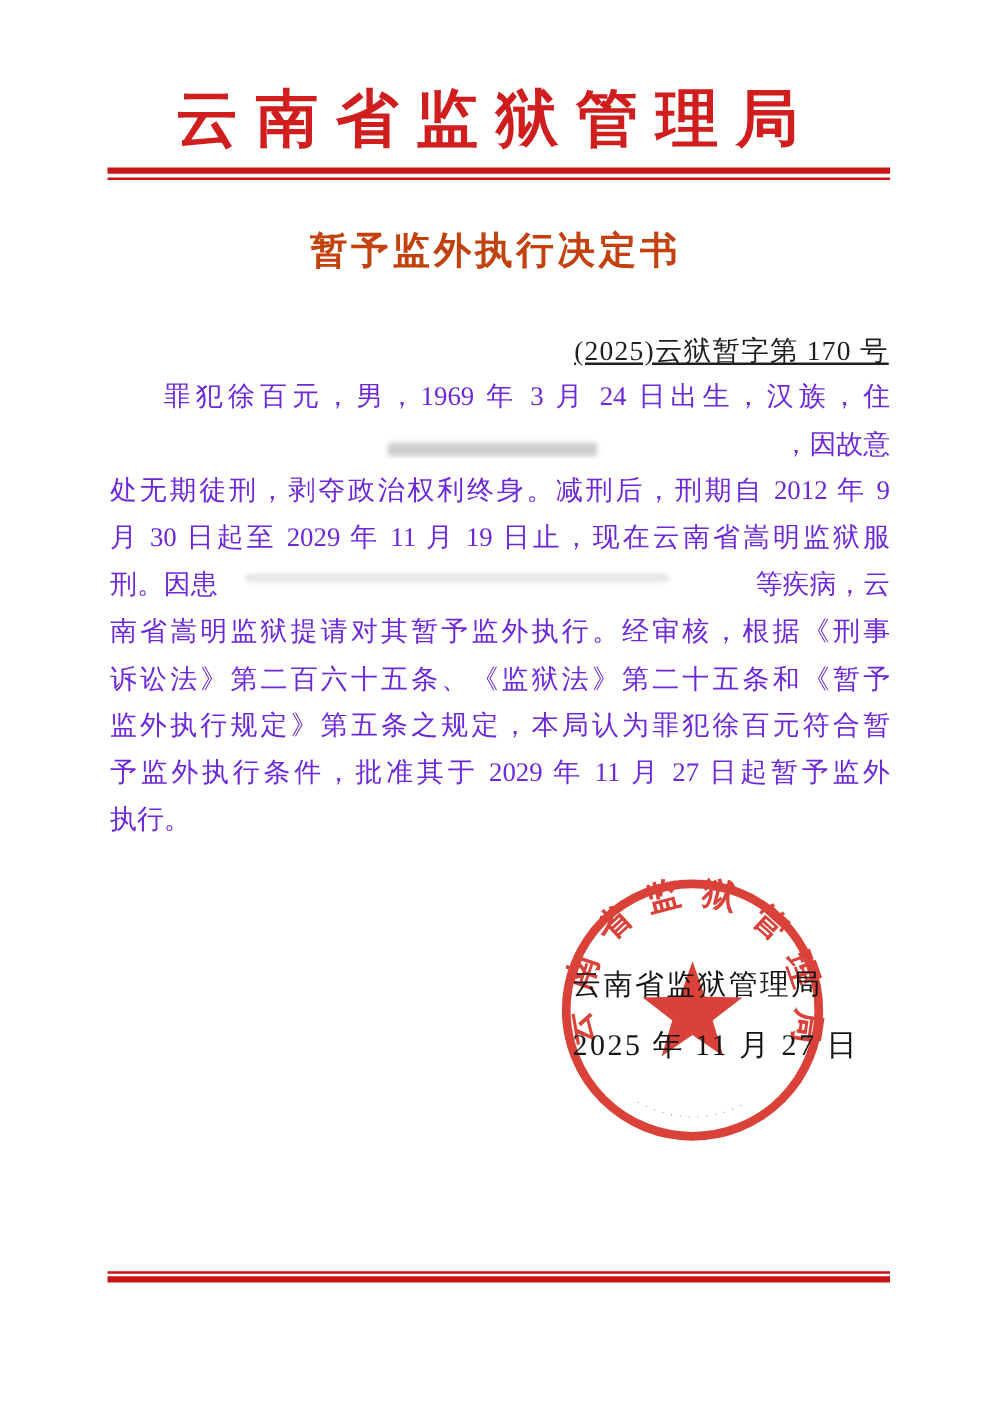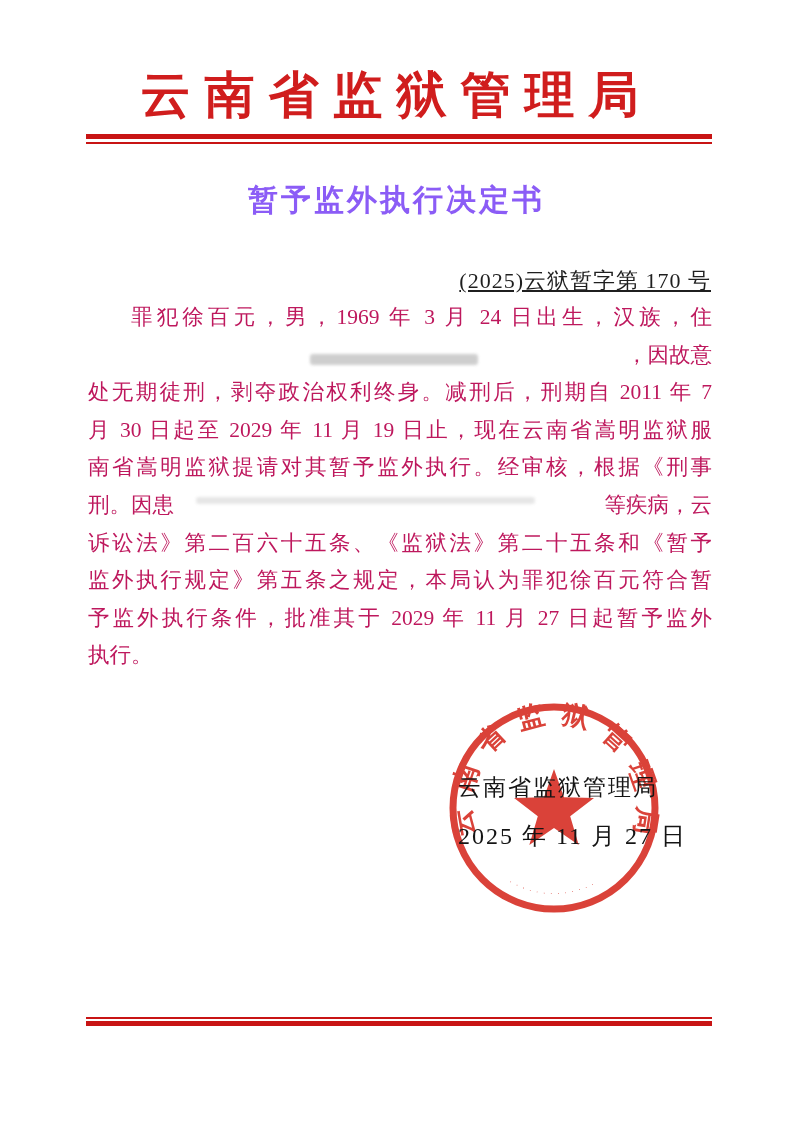--- a/index.html
+++ b/index.html
@@ -31,39 +31,39 @@
   .rule-bottom .thin{height:2px;background:#c81414;}
   .rule-bottom .gap{height:2px;}
   .rule-bottom .thick{height:5px;background:#c81414;}
 
   
   .doc-title{
     position:absolute;left:0;top:180px;width:793px;
     text-align:center;
     font-size:30px;font-weight:bold;
     letter-spacing:3px;
-    color:#8b5cf6;
+    color:#c2410c;
     white-space:nowrap;
   }
 
   
   .doc-number{
     position:absolute;right:82px;top:266px;
     font-size:22px;
     color:#1f1f1f;
     letter-spacing:1px;
     white-space:nowrap;
     text-decoration:underline;
   }
 
   
   .body-text{
     position:absolute;left:88px;top:299px;width:624px;
     font-size:21.5px;
-    color:#be185d;
+    color:#6d28d9;
   }
   .line{
     height:37.6px;line-height:37.6px;
     white-space:nowrap;
     text-align:justify;
     text-align-last:justify;
   }
   .line.indent{text-indent:2em;}
   .line.left{text-align:right;text-align-last:left;}
   .line.flexline{
@@ -115,30 +115,30 @@
   <div class="doc-title">暂予监外执行决定书</div>
 
   <div class="doc-number">(2025)云狱暂字第 170 号</div>
 
   <div class="body-text">
     <div class="line indent">罪犯徐百元，男，1969 年 3 月 24 日出生，汉族，住</div>
     <div class="line flexline">
       <span class="smudge addr"></span>
       <span class="right-part">，因故意</span>
     </div>
-    <div class="line">处无期徒刑，剥夺政治权利终身。减刑后，刑期自 2011 年 7</div>
+    <div class="line">处无期徒刑，剥夺政治权利终身。减刑后，刑期自 2012 年 9</div>
     <div class="line">月 30 日起至 2029 年 11 月 19 日止，现在云南省嵩明监狱服</div>
-    <div class="line">南省嵩明监狱提请对其暂予监外执行。经审核，根据《刑事</div>
     <div class="line flexline">
       <span>刑。因患</span>
       <span class="spacer">
         <span class="smudge disease"></span>
       </span>
       <span>等疾病，云</span>
     </div>
+    <div class="line">南省嵩明监狱提请对其暂予监外执行。经审核，根据《刑事</div>
     <div class="line">诉讼法》第二百六十五条、《监狱法》第二十五条和《暂予</div>
     <div class="line">监外执行规定》第五条之规定，本局认为罪犯徐百元符合暂</div>
     <div class="line">予监外执行条件，批准其于 2029 年 11 月 27 日起暂予监外</div>
     <div class="line left">执行。</div>
   </div>
 
   <svg class="seal" viewBox="0 0 220 220" xmlns="http://www.w3.org/2000/svg">
     <circle cx="110" cy="110" r="101" fill="none" stroke="#d5281e" stroke-width="7"></circle>
     <polygon fill="#d5281e" points="110,71 120,99.3 150,100 126.2,118.3 134.7,147 110,130 85.3,147 93.8,118.3 70.1,100 100,99.3"></polygon>
     <defs>

